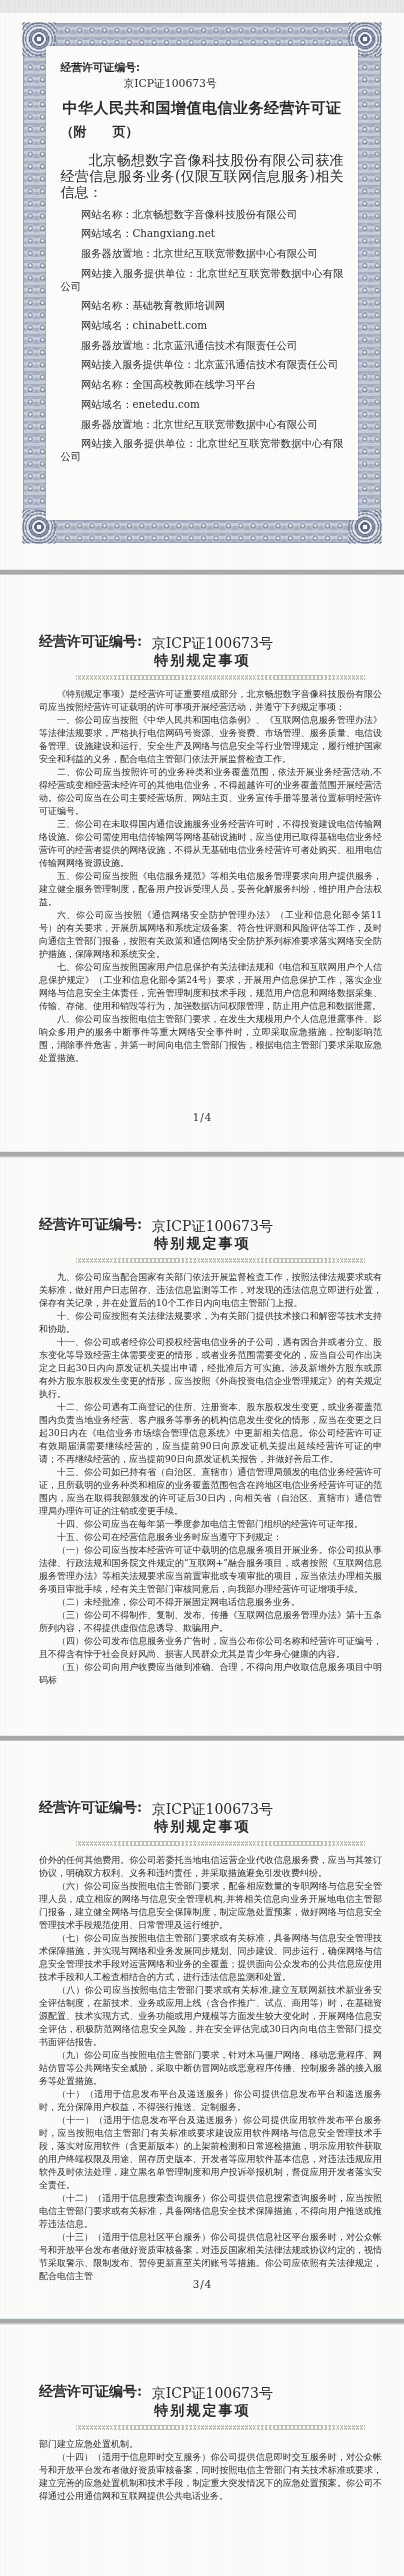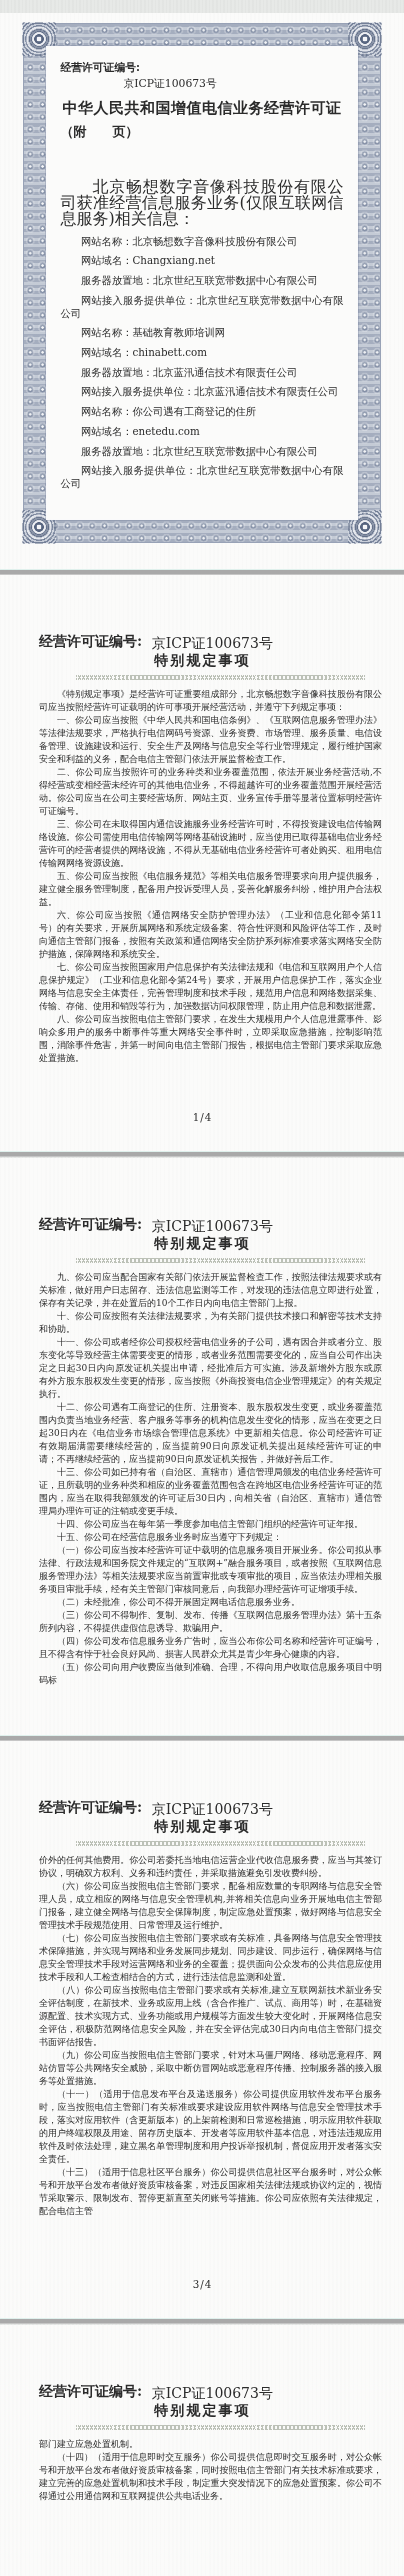--- a/index.html
+++ b/index.html
@@ -32,21 +32,21 @@
       repeating-radial-gradient(circle at 50% 50%, rgba(70,85,115,.45) 0 1.5px, rgba(220,224,232,.55) 1.5px 3.1px);}
   .corner.tl{top:-2.1px; left:-2.1px;} .corner.tr{top:-2.1px; right:-2.1px;}
   .corner.bl{bottom:-2.1px; left:-2.1px;} .corner.br{bottom:-2.1px; right:-2.1px;}
   .frame-inner{position:relative; width:100%; height:100%; background:var(--page_bg);
     box-shadow:0 0 0 1px rgba(255,255,255,.95), 0 0 0 1.5px rgba(110,122,148,.55);
     padding:13.4px 13.4px;}
   .lic-label{font-size:10.8px; font-weight:700;}
   .lic-no{margin:2.6px 0 0 63px; font-size:10.8px;}
   .cert-title{margin-top:8.2px; text-align:center; font-size:15px; font-weight:700; letter-spacing:0.5px;}
   .cert-sub{margin-top:5px; text-align:left; font-size:13px; font-weight:700;}
-  .intro{margin-top:38px; font-size:16px; line-height:16px; text-indent:2em; text-align:justify;}
+  .intro{margin-top:11px; font-size:14px; line-height:16px; text-indent:2em; text-align:justify;}
   .entries{margin-top:7.2px;}
   .entry{margin:6.7px 0 0; font-size:10.3px; line-height:13px; text-indent:2em; text-align:justify;}
 
   
   .phead{position:absolute; top:58px; left:39px; font-size:14px;}
   .phead .plab{font-weight:700;}
   .phead .pval{display:inline-block; margin-left:5.2px; transform:translateY(1.5px);}
   .ptitle{position:absolute; top:77px; left:0; right:0; text-align:center;
     font-size:14px; font-weight:700; letter-spacing:2.1px;}
   .squig{position:absolute; top:100px; left:76px; width:289px; height:4.6px; opacity:.85;
@@ -78,21 +78,21 @@
         <p class="intro">北京畅想数字音像科技股份有限公司获准经营信息服务业务(仅限互联网信息服务)相关信息：</p>
         <div class="entries">
             <p class="entry"><span>网站名称：</span><span>北京畅想数字音像科技股份有限公司</span></p>
             <p class="entry"><span>网站域名：</span><span>Changxiang.net</span></p>
             <p class="entry"><span>服务器放置地：</span><span>北京世纪互联宽带数据中心有限公司</span></p>
             <p class="entry"><span>网站接入服务提供单位：</span><span>北京世纪互联宽带数据中心有限公司</span></p>
             <p class="entry"><span>网站名称：</span><span>基础教育教师培训网</span></p>
             <p class="entry"><span>网站域名：</span><span>chinabett.com</span></p>
             <p class="entry"><span>服务器放置地：</span><span>北京蓝汛通信技术有限责任公司</span></p>
             <p class="entry"><span>网站接入服务提供单位：</span><span>北京蓝汛通信技术有限责任公司</span></p>
-            <p class="entry"><span>网站名称：</span><span>你公司遇有工商登记的住所</span></p>
+            <p class="entry"><span>网站名称：</span><span>全国高校教师在线学习平台</span></p>
             <p class="entry"><span>网站域名：</span><span>enetedu.com</span></p>
             <p class="entry"><span>服务器放置地：</span><span>北京世纪互联宽带数据中心有限公司</span></p>
             <p class="entry"><span>网站接入服务提供单位：</span><span>北京世纪互联宽带数据中心有限公司</span></p>
           </div>
       </div>
     </div>
   </section>
 
   <div class="page-sep" style="top:569px;"></div>
 
@@ -149,21 +149,23 @@
       <span class="pval">京ICP证100673号</span>
     </div>
     <div class="ptitle">特别规定事项</div>
     <div class="squig"></div>
     <div class="pbody">
         <p class="bp noind">价外的任何其他费用。你公司若委托当地电信运营企业代收信息服务费，应当与其签订协议，明确双方权利、义务和违约责任，并采取措施避免引发收费纠纷。</p>
         <p class="bp">（六）你公司应当按照电信主管部门要求，配备相应数量的专职网络与信息安全管理人员，成立相应的网络与信息安全管理机构,并将相关信息向业务开展地电信主管部门报备，建立健全网络与信息安全保障制度，制定应急处置预案，做好网络与信息安全管理技术手段规范使用、日常管理及运行维护。</p>
         <p class="bp">（七）你公司应当按照电信主管部门要求或有关标准，具备网络与信息安全管理技术保障措施，并实现与网络和业务发展同步规划、同步建设、同步运行，确保网络与信息安全管理技术手段对运营网络和业务的全覆盖；提供面向公众发布的公共信息应使用技术手段和人工检查相结合的方式，进行违法信息监测和处置。</p>
         <p class="bp">（八）你公司应当按照电信主管部门要求或有关标准,建立互联网新技术新业务安全评估制度，在新技术、业务或应用上线（含合作推广、试点、商用等）时，在基础资源配置、技术实现方式、业务功能或用户规模等方面发生较大变化时，开展网络信息安全评估，积极防范网络信息安全风险，并在安全评估完成30日内向电信主管部门提交书面评估报告。</p>
         <p class="bp">（九）你公司应当按照电信主管部门要求，针对木马僵尸网络、移动恶意程序、网站仿冒等公共网络安全威胁，采取中断仿冒网站或恶意程序传播、控制服务器的接入服务等处置措施。</p>
+        <p class="bp">（十）（适用于信息发布平台及递送服务）你公司提供信息发布平台和递送服务时，充分保障用户权益，不得强行推送、定制服务。</p>
         <p class="bp">（十一）（适用于信息发布平台及递送服务）你公司提供应用软件发布平台服务时，应当按照电信主管部门有关标准或要求建设应用软件网络与信息安全管理技术手段，落实对应用软件（含更新版本）的上架前检测和日常巡检措施，明示应用软件获取的用户终端权限及用途、留存历史版本、开发者等应用软件基本信息，对违法违规应用软件及时依法处理，建立黑名单管理制度和用户投诉举报机制，督促应用开发者落实安全责任。</p>
+        <p class="bp">（十二）（适用于信息搜索查询服务）你公司提供信息搜索查询服务时，应当按照电信主管部门要求或有关标准，具备网络信息安全技术保障措施，不得向用户推送或推荐违法信息。</p>
         <p class="bp">（十三）（适用于信息社区平台服务）你公司提供信息社区平台服务时，对公众帐号和开放平台发布者做好资质审核备案，对违反国家相关法律法规或协议约定的，视情节采取警示、限制发布、暂停更新直至关闭账号等措施。你公司应依照有关法律规定，配合电信主管</p>
       </div>
     <div class="pfoot">3/4</div>
   </section>
 
   <div class="page-sep" style="top:2318px;"></div>
 
   <section class="page" style="top:2325px; height:549px;">
     <div class="phead">
       <span class="plab">经营许可证编号:</span>

